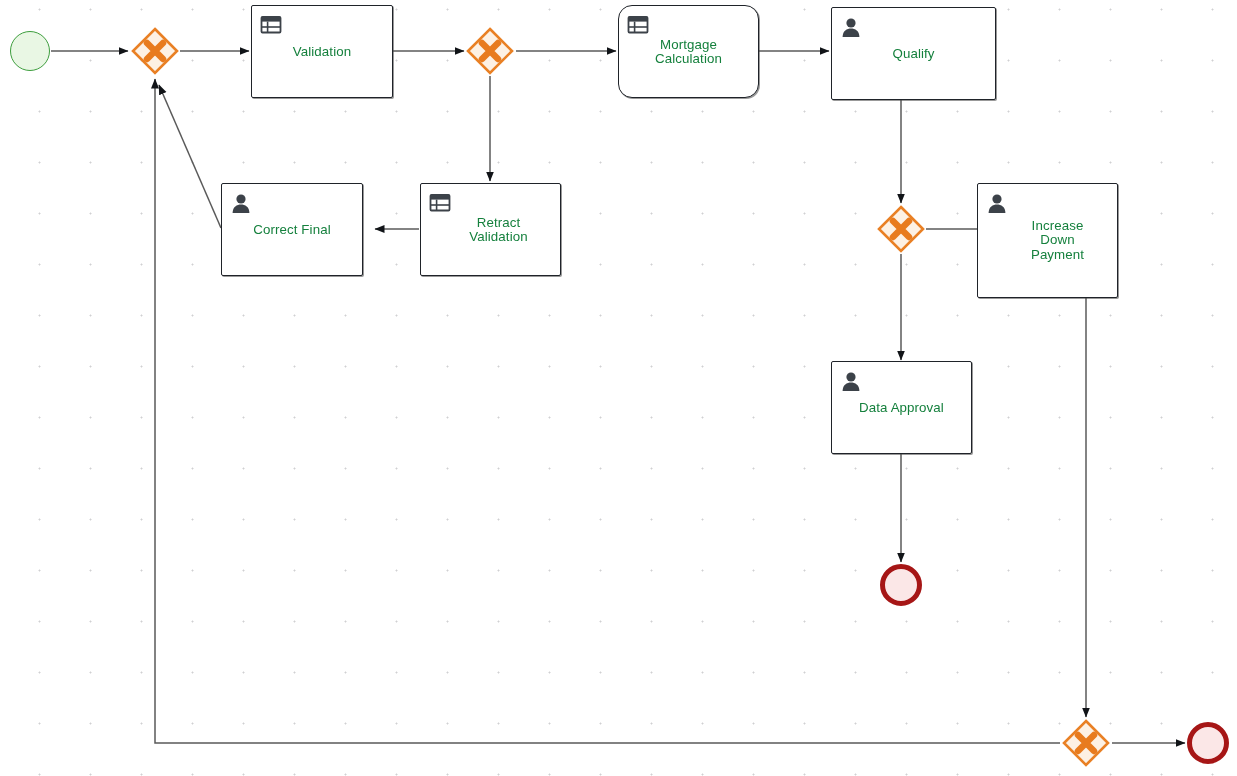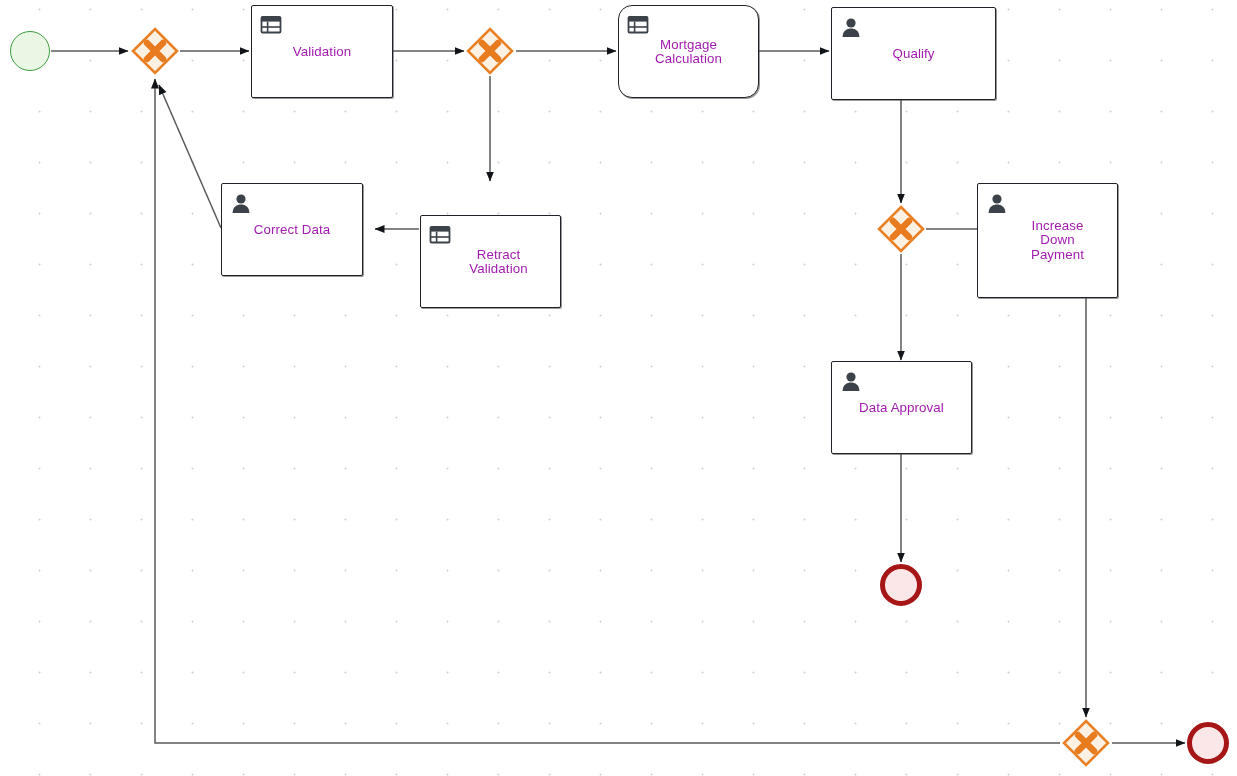--- a/index.html
+++ b/index.html
@@ -42,21 +42,21 @@
   }
   .task-label {
     position: absolute;
     left: 0;
     right: 0;
     top: 50%;
     transform: translateY(-50%);
     text-align: center;
     font-size: 13.3px;
     line-height: 14.5px;
-    color: #a21caf;
+    color: #15803d;
     letter-spacing: 0.1px;
     padding: 0 6px;
     box-sizing: border-box;
     white-space: pre-line;
   }
   .task-icon {
     position: absolute;
     left: 8px;
     top: 8px;
     width: 22px;
@@ -205,41 +205,41 @@
   <div class="node task" style="left:831px; top:361px; width:141px; height:93px;">
     <span class="task-icon">
       <svg viewBox="0 0 22 22" width="22" height="22">
         <circle cx="11" cy="7" r="4.6" fill="#3C4249"></circle>
         <path d="M2.6,21 C2.6,14.6 7.0,12.4 11,12.4 C15,12.4 19.4,14.6 19.4,21 Z" fill="#3C4249"></path>
       </svg>
     </span>
     <span class="task-label">Data Approval</span>
   </div>
 
-  <div class="node task" style="left:420px; top:183px; width:141px; height:93px;margin-top:32px;">
+  <div class="node task" style="left:420px; top:183px; width:141px; height:93px;">
     <span class="task-icon">
       <svg viewBox="0 0 22 22" width="22" height="22">
         <rect x="1.5" y="3" width="19" height="15.5" rx="1" fill="#ffffff" stroke="#3C4249" stroke-width="1.8"></rect>
         <rect x="1.5" y="3" width="19" height="4.6" fill="#3C4249"></rect>
         <line x1="1.5" y1="13" x2="20.5" y2="13" stroke="#3C4249" stroke-width="1.6"></line>
         <line x1="7.6" y1="7.6" x2="7.6" y2="18.5" stroke="#3C4249" stroke-width="1.6"></line>
       </svg>
     </span>
     <span class="task-label" style="padding-left:22px;">Retract
 Validation</span>
   </div>
 
   <div class="node task" style="left:221px; top:183px; width:142px; height:93px;">
     <span class="task-icon">
       <svg viewBox="0 0 22 22" width="22" height="22">
         <circle cx="11" cy="7" r="4.6" fill="#3C4249"></circle>
         <path d="M2.6,21 C2.6,14.6 7.0,12.4 11,12.4 C15,12.4 19.4,14.6 19.4,21 Z" fill="#3C4249"></path>
       </svg>
     </span>
-    <span class="task-label">Correct Data</span>
+    <span class="task-label">Correct Final</span>
   </div>
 
   <div class="node gateway" style="left:1062px; top:719px;">
     <svg viewBox="0 0 48 48" width="48" height="48">
       <polygon points="24,2 46,24 24,46 2,24" fill="#FDF1E4" stroke="#E98024" stroke-width="2.6"></polygon>
       <path d="M16,16 L32,32 M32,16 L16,32" stroke="#E87B1E" stroke-width="6.5" stroke-linecap="round"></path>
     </svg>
   </div>
 
   <div class="node event end-event" style="left:880px; top:564px;"></div>

